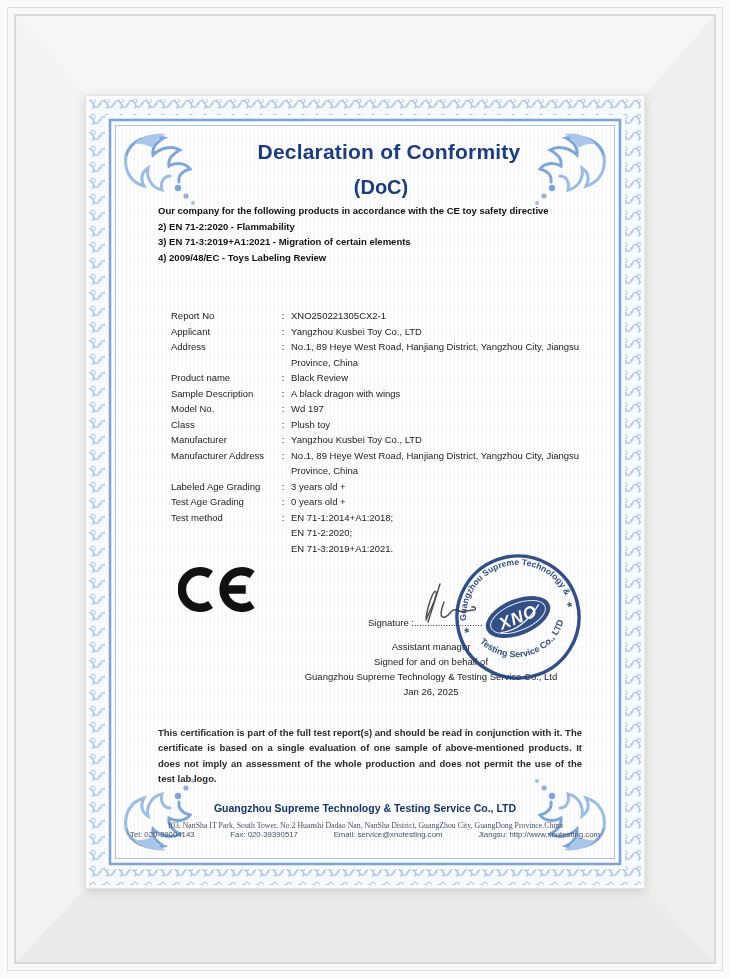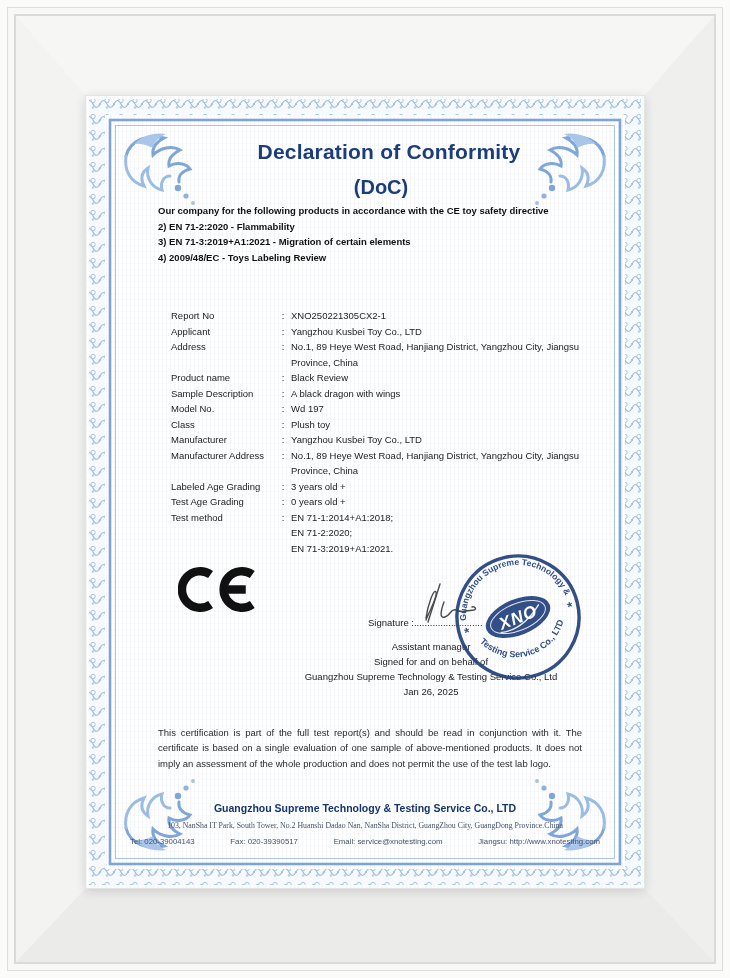--- a/index.html
+++ b/index.html
@@ -57,21 +57,21 @@
   .sig-scribble{position:absolute;left:318px;top:484px;}
   .sig-block{
     position:absolute;left:150px;top:543px;width:390px;text-align:center;
     font-size:9.5px;line-height:15px;color:#222;
   }
   .stamp-wrap{position:absolute;left:366px;top:455px;opacity:.93;}
 
   .disclaimer{
     position:absolute;top:619px;left:72px;width:424px;
     font-size:9.5px;line-height:15.5px;color:#2a2a2a;
-    text-align:justify;text-align-last:left;
+    text-align:justify;text-align-last:left;font-weight:bold;
   }
   .cfooter{position:absolute;top:706px;left:30px;width:498px;text-align:center;}
 </style>
 </head>
 <body>
 
 <div class="photo">
 
   <div class="frame-l2"></div>
   <div class="frame-groove"></div>
@@ -287,21 +287,21 @@
 
       <div class="cfooterz"></div>
 
       <div class="cootferz"></div>
 
       <div class="cfooter0"></div>
 
       <div class="footer cfooter-real cootfer-real" style="position:absolute;top:706px;left:30px;width:498px;text-align:center;">
         <div class="cootfer-company2x" style="font-size:10.5px;font-weight:bold;color:#15356e;">Guangzhou Supreme Technology &amp; Testing Service Co., LTD</div>
         <div style="margin-top:7px;font-size:7.8px;color:#44506a;font-family:Liberation Serif, serif;">103, NanSha IT Park, South Tower, No.2 Huanshi Dadao Nan, NanSha District, GuangZhou City, GuangDong Province.China</div>
-        <div style="margin-top:7px;display:flex;justify-content:space-between;padding:0 14px;font-size:7.8px;color:#44506a;">
+        <div style="display:flex;justify-content:space-between;padding:0 14px;font-size:7.8px;color:#44506a;">
             <span>Tel: 020-39004143</span>
             <span>Fax: 020-39390517</span>
             <span>Email: service@xnotesting.com</span>
             <span>Jiangsu: http://www.xnotesting.com</span>
           </div>
       </div>
 
     </div>
   </div>
 </div>

